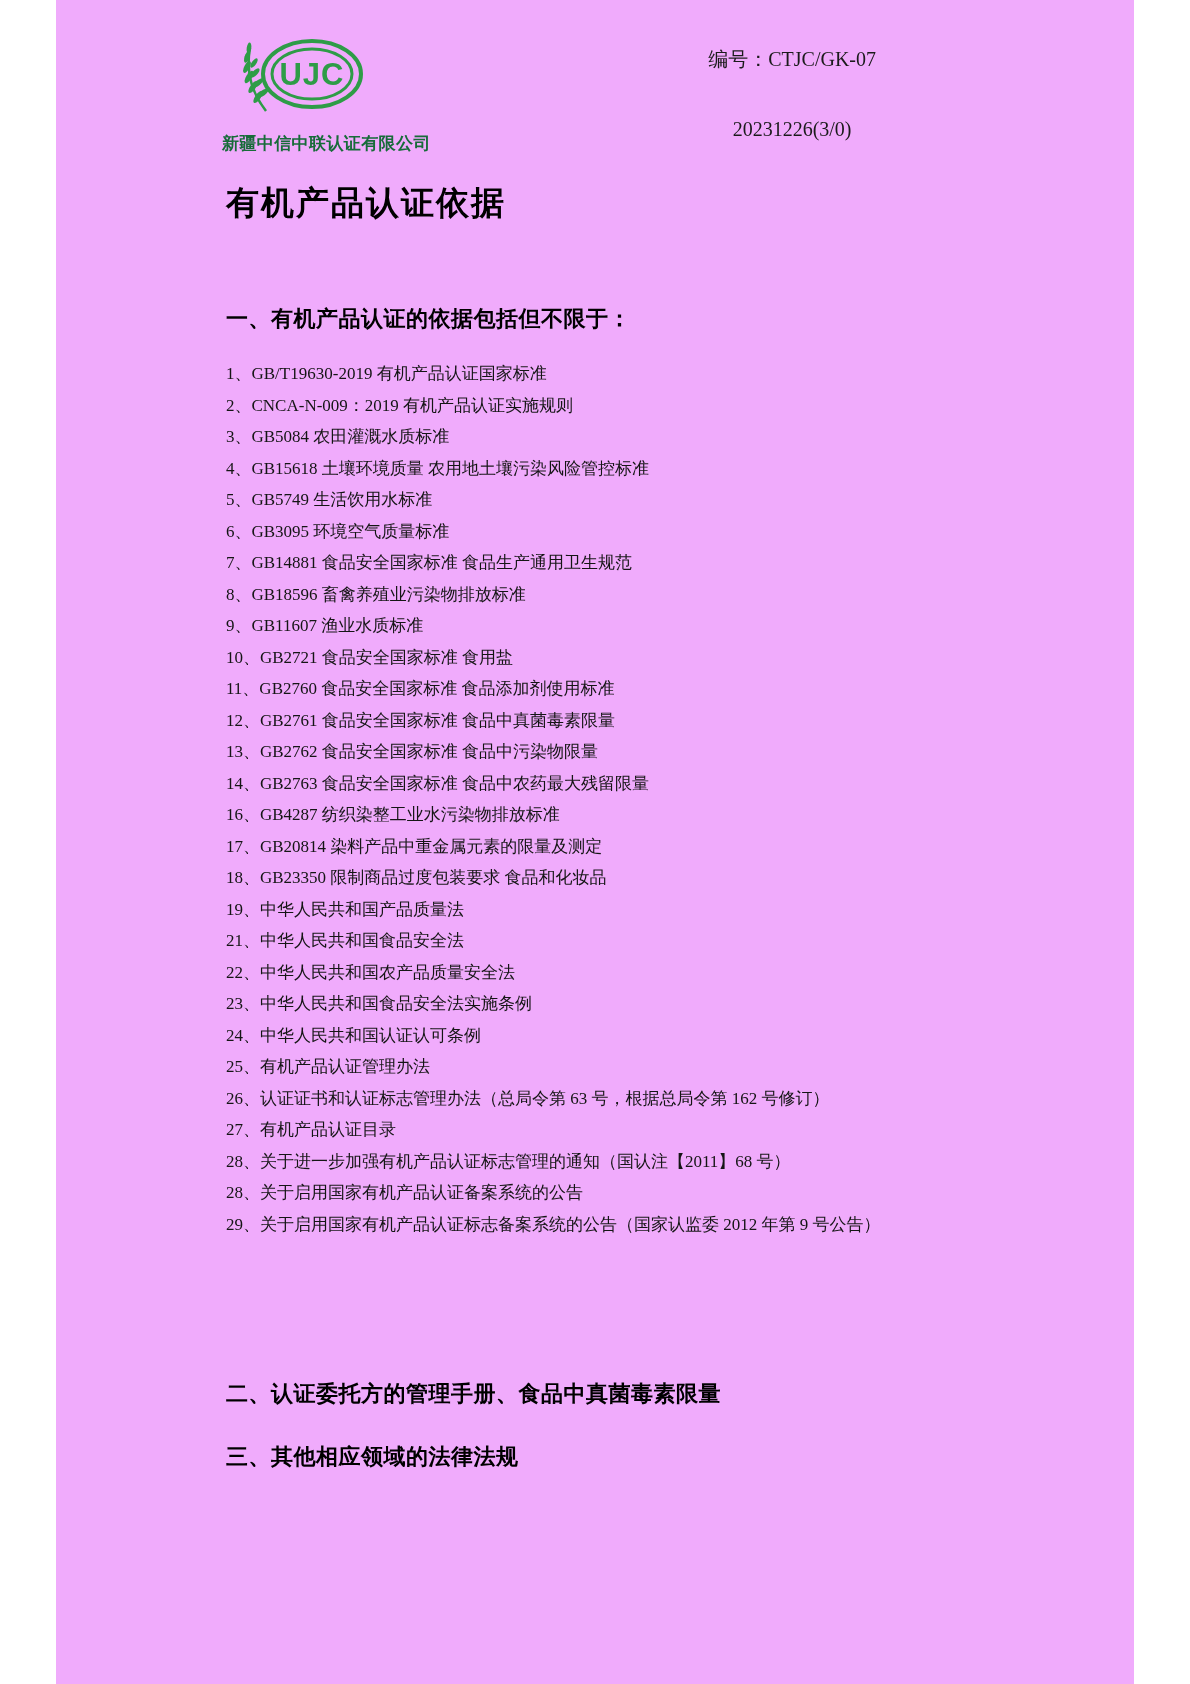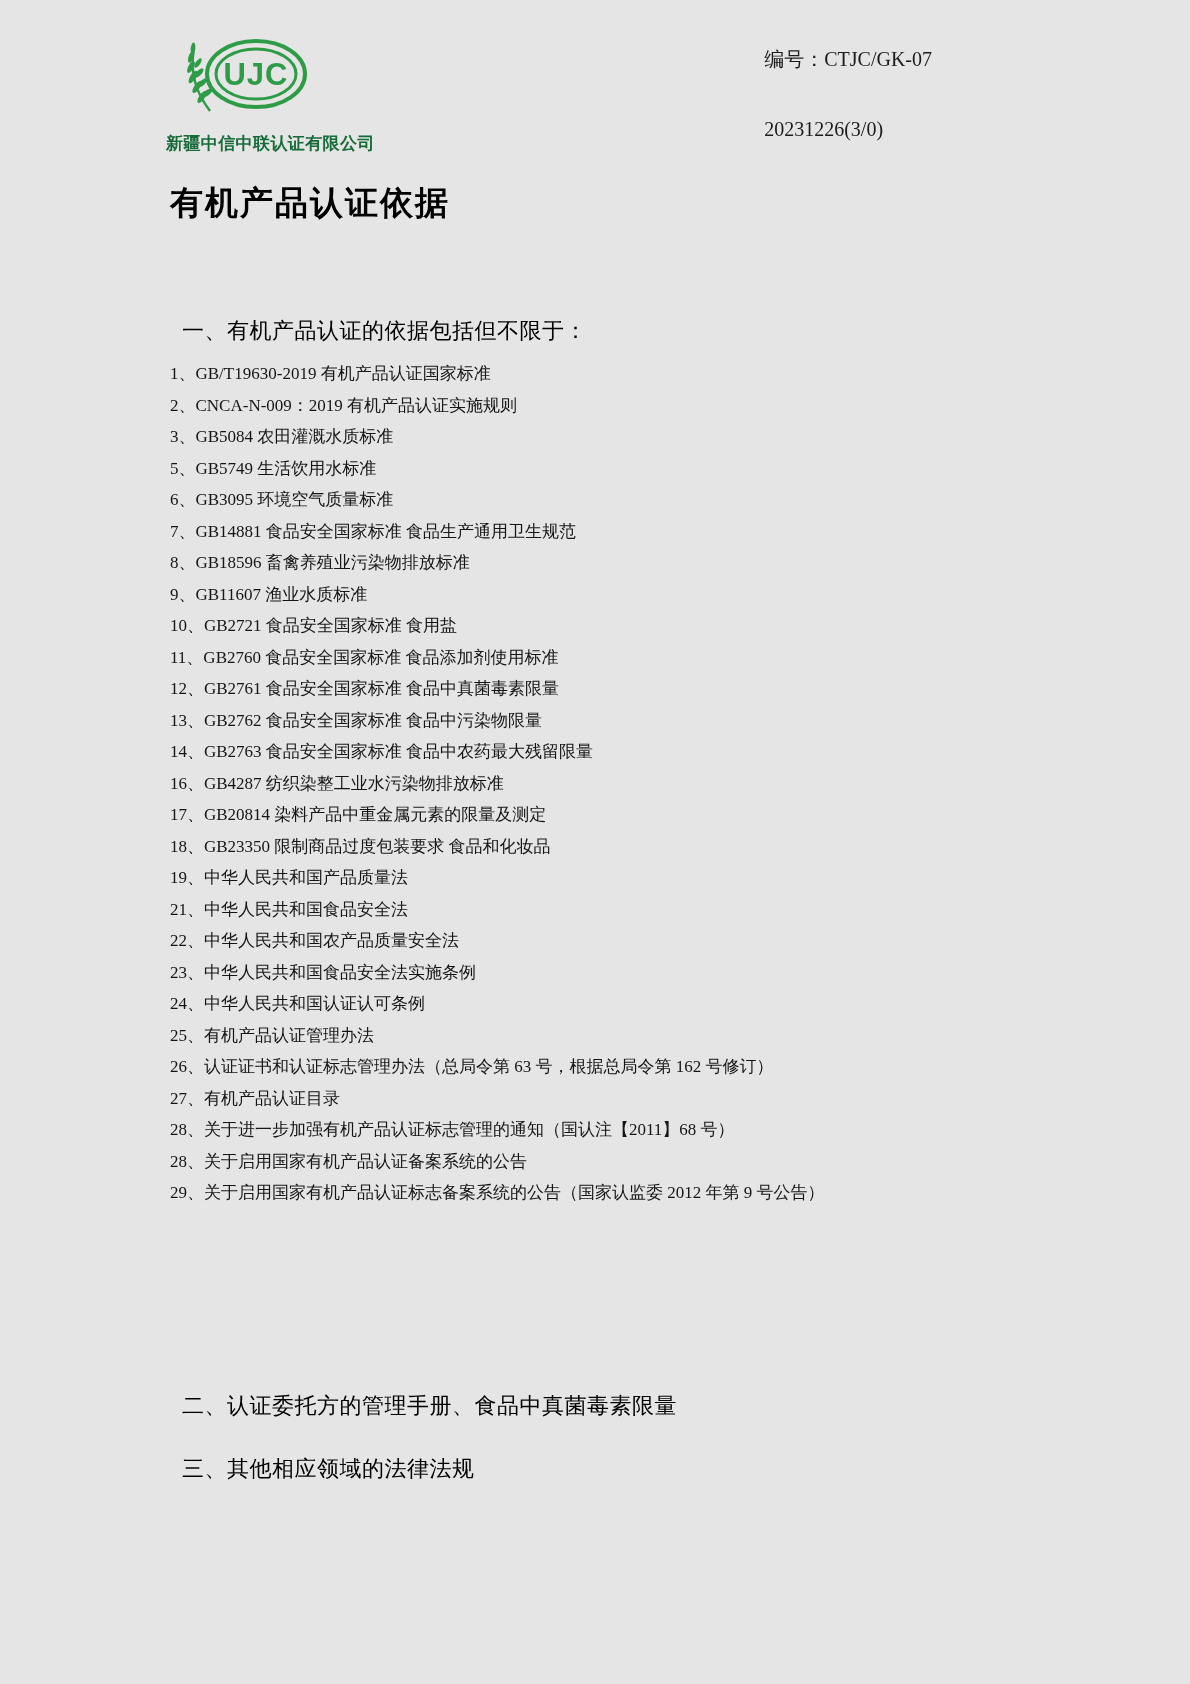--- a/index.html
+++ b/index.html
@@ -1,21 +1,21 @@
 <!DOCTYPE html>
 <html><head>
 <meta charset="utf-8">
 <style>
   html, body { margin: 0; padding: 0; background: #ffffff; }
   .page {
     position: relative;
-    width: 1190px;
+    width: 1078px;
     height: 1684px;
     margin: 0 auto;
-    background: #e5e5e5;
+    background: #f0abfc;
     color: #141414;
     overflow: hidden;
     font-family: "Liberation Serif", "DejaVu Serif", serif;
   }
 
   
   .logo-block {
     position: absolute;
     left: 166px;
     top: 36px;
@@ -29,21 +29,21 @@
     font-weight: bold;
     font-size: 17px;
     letter-spacing: 0.4px;
     color: #176b39;
     white-space: nowrap;
   }
   .header-right {
     position: absolute;
     top: 46px;
     right: 258px;
-    text-align: left;
+    text-align: center;
     font-size: 20px;
     color: #1b1b1b;
   }
   .doc-number { line-height: 26px; }
   .revision   { margin-top: 44px; line-height: 26px; }
 
   
   .title {
     position: absolute;
     top: 181px;
@@ -55,23 +55,23 @@
     font-weight: bold;
     font-size: 33px;
     letter-spacing: 2px;
     color: #000000;
   }
 
   
   .sec {
     position: absolute;
     left: 170px;
-    margin: 12px;
+    margin: 0;
     font-family: "Liberation Sans", "DejaVu Sans", sans-serif;
-    font-weight: normal;
+    font-weight: bold;
     font-size: 22px;
     line-height: 28px;
     letter-spacing: 0.5px;
     color: #000000;
     white-space: nowrap;
   }
   .sec1 { top: 305px; }
   .sec2 { top: 1380px; }
   .sec3 { top: 1443px; }
 
@@ -125,20 +125,21 @@
   </div>
 
   <h1 class="title">有机产品认证依据</h1>
 
   <h2 class="sec sec1">一、有机产品认证的依据包括但不限于：</h2>
 
   <div class="std-list" id="standards-list">
       <div class="std-item">1、GB/T19630-2019 有机产品认证国家标准</div>
       <div class="std-item">2、CNCA-N-009：2019 有机产品认证实施规则</div>
       <div class="std-item">3、GB5084 农田灌溉水质标准</div>
+      <div class="std-item">4、GB15618 土壤环境质量 农用地土壤污染风险管控标准</div>
       <div class="std-item">5、GB5749 生活饮用水标准</div>
       <div class="std-item">6、GB3095 环境空气质量标准</div>
       <div class="std-item">7、GB14881 食品安全国家标准 食品生产通用卫生规范</div>
       <div class="std-item">8、GB18596 畜禽养殖业污染物排放标准</div>
       <div class="std-item">9、GB11607 渔业水质标准</div>
       <div class="std-item">10、GB2721 食品安全国家标准 食用盐</div>
       <div class="std-item">11、GB2760 食品安全国家标准 食品添加剂使用标准</div>
       <div class="std-item">12、GB2761 食品安全国家标准 食品中真菌毒素限量</div>
       <div class="std-item">13、GB2762 食品安全国家标准 食品中污染物限量</div>
       <div class="std-item">14、GB2763 食品安全国家标准 食品中农药最大残留限量</div>

